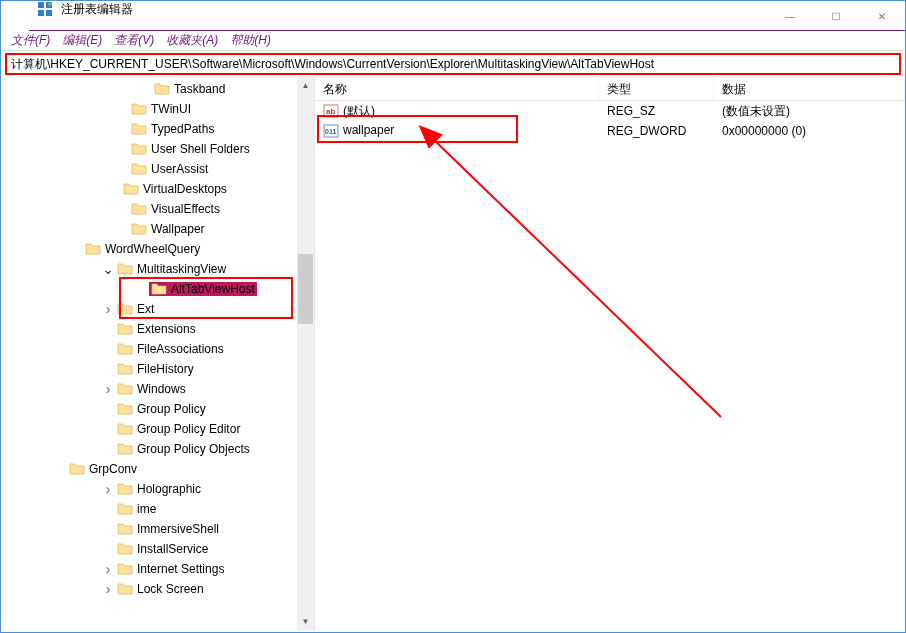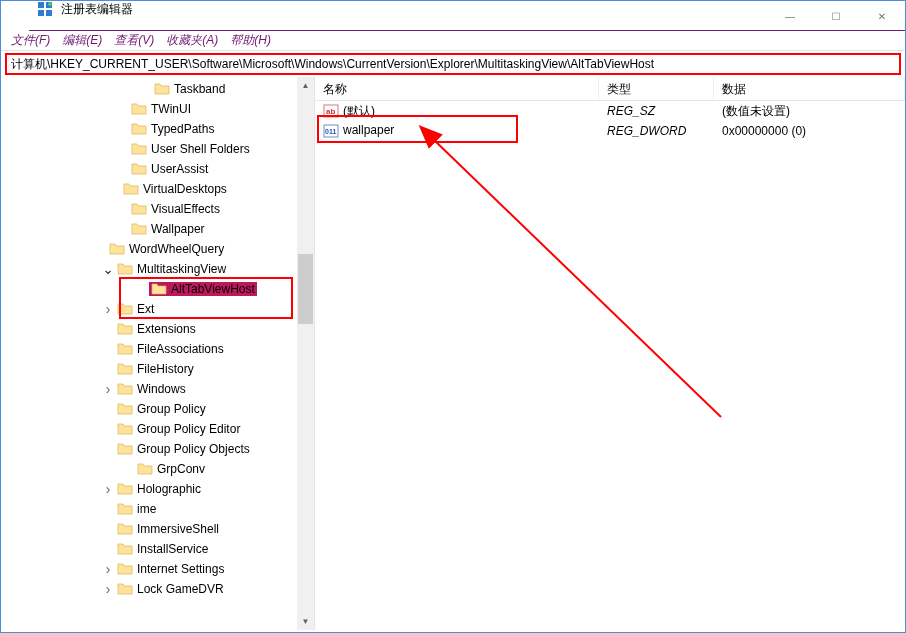--- a/index.html
+++ b/index.html
@@ -24,21 +24,21 @@
 .folder svg { width: 16px; height: 14px; }
 .listview { flex: 1; position: relative; }
 .list-header { display: flex; height: 24px; border-bottom: 1px solid #e5e5e5; }
 .list-header .col { font-size: 12px; padding: 4px 8px; border-right: 1px solid #f0f0f0; }
 .col-name { width: 284px; }
 .col-type { width: 115px; }
 .col-data { flex: 1; }
 .list-row { display: flex; height: 20px; align-items: center; }
 .list-row .cell { font-size: 12px; padding: 0 8px; }
 .cell-name { width: 284px; display: flex; align-items: flex-start; }
-.cell-type { width: 115px; font-style: italic; }
+.cell-type { width: 115px; }
 .cell-data { flex: 1; }
 .val-icon { width: 16px; height: 16px; margin-right: 4px; display: flex; align-items: center; justify-content: center; }
 .scroll-track { position: absolute; right: 0; top: 0; width: 17px; height: 100%; background: #f0f0f0; }
 .scroll-btn { width: 17px; height: 17px; background: #f0f0f0; display: flex; align-items: center; justify-content: center; color: #606060; font-size: 8px; }
 .scroll-thumb { width: 15px; margin-left: 1px; background: #cdcdcd; }
 .tree .scroll-track { height: 100%; }
 .annot-sel { position: absolute; border: 2px solid #ff0000; pointer-events: none; }
 .annot-arrow { position: absolute; pointer-events: none; }
 </style>
 </head>
@@ -141,21 +141,21 @@
         </div>
         <div class="tree-row" style="padding-left: 114px;">
           <div class="exp"></div>
           <div class="label-box">
             <div class="folder"><svg viewBox="0 0 16 14">
                 <path d="M1 3 L1 12 L15 12 L15 4 L7 4 L6 2 L1 2 Z" fill="#ffe39b" stroke="#d9b35a" stroke-width="0.7"></path>
               </svg></div>
             <span>Wallpaper</span>
           </div>
         </div>
-        <div class="tree-row" style="padding-left: 92px; text-align: right;">
+        <div class="tree-row" style="padding-left: 68px; text-align: right;">
           <div class="exp"></div>
           <div class="label-box">
             <div class="folder"><svg viewBox="0 0 16 14">
                 <path d="M1 3 L1 12 L15 12 L15 4 L7 4 L6 2 L1 2 Z" fill="#ffe39b" stroke="#d9b35a" stroke-width="0.7"></path>
               </svg></div>
             <span>WordWheelQuery</span>
           </div>
         </div>
         <div class="tree-row" style="padding-left: 100px;">
           <div class="exp" style="font-size: 14px; color: rgb(51, 51, 51);">⌄</div>
@@ -240,21 +240,21 @@
         </div>
         <div class="tree-row" style="padding-left: 100px;">
           <div class="exp"></div>
           <div class="label-box">
             <div class="folder"><svg viewBox="0 0 16 14">
                 <path d="M1 3 L1 12 L15 12 L15 4 L7 4 L6 2 L1 2 Z" fill="#ffe39b" stroke="#d9b35a" stroke-width="0.7"></path>
               </svg></div>
             <span>Group Policy Objects</span>
           </div>
         </div>
-        <div class="tree-row" style="padding-left: 100px; gap: 20px;">
+        <div class="tree-row" style="padding-left: 52px;">
           <div class="exp"></div>
           <div class="label-box">
             <div class="folder"><svg viewBox="0 0 16 14">
                 <path d="M1 3 L1 12 L15 12 L15 4 L7 4 L6 2 L1 2 Z" fill="#ffe39b" stroke="#d9b35a" stroke-width="0.7"></path>
               </svg></div>
             <span>GrpConv</span>
           </div>
         </div>
         <div class="tree-row" style="padding-left: 100px;">
           <div class="exp" style="font-size: 14px; color: rgb(102, 102, 102);">›</div>
@@ -300,21 +300,21 @@
               </svg></div>
             <span>Internet Settings</span>
           </div>
         </div>
         <div class="tree-row" style="padding-left: 100px;">
           <div class="exp" style="font-size: 14px; color: rgb(102, 102, 102);">›</div>
           <div class="label-box">
             <div class="folder"><svg viewBox="0 0 16 14">
                 <path d="M1 3 L1 12 L15 12 L15 4 L7 4 L6 2 L1 2 Z" fill="#ffe39b" stroke="#d9b35a" stroke-width="0.7"></path>
               </svg></div>
-            <span>Lock GameDVR</span>
+            <span>Lock Screen</span>
           </div>
         </div>
       </div>
     <div class="scroll-track">
       <div class="scroll-btn">▲</div>
       <div class="scroll-thumb" style="height:70px;margin-top:160px"></div>
       <div class="scroll-btn" style="position:absolute;bottom:0">▼</div>
     </div>
 
     <div class="annot-sel" style="left:118px; top:200px; width:174px; height:42px"></div>

